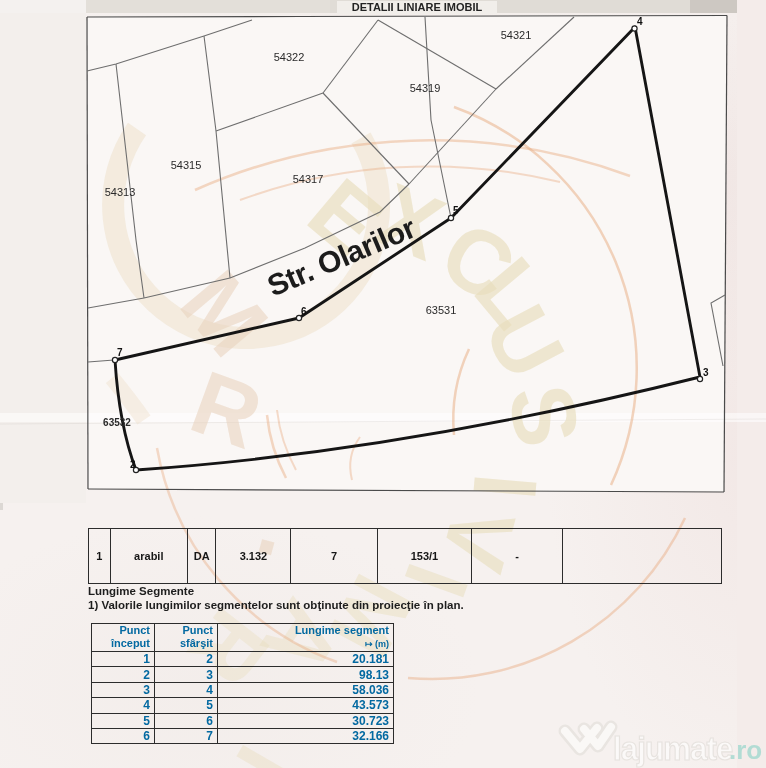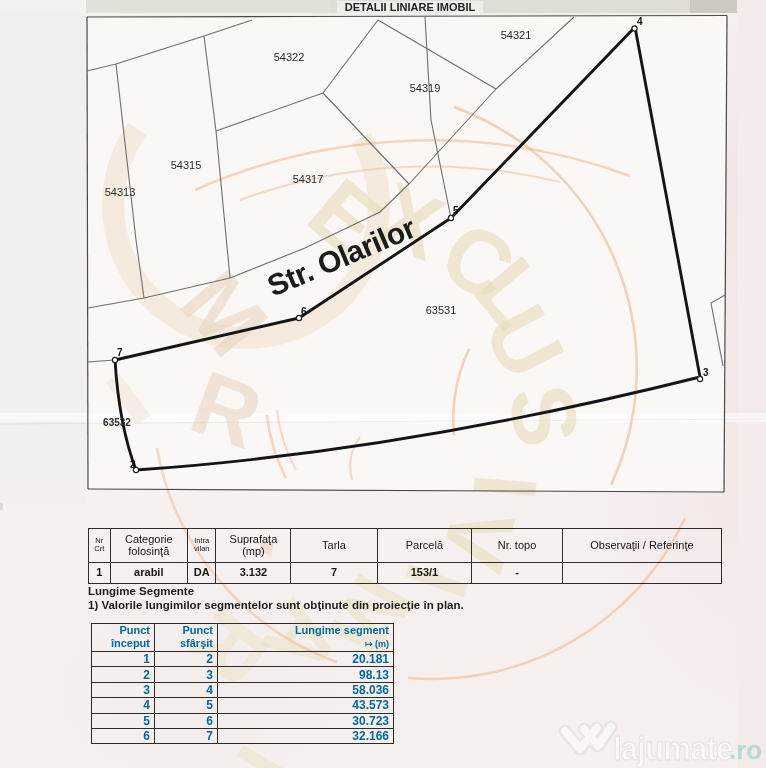--- a/index.html
+++ b/index.html
@@ -30,21 +30,21 @@
 <div style="position:absolute;left:744px;top:0;width:22px;height:17px;background:#c9a9a4;opacity:0.8;border-radius:0 0 0 6px;"></div>
 <div style="position:absolute;left:0;top:0;width:86px;height:13px;background:#f4f1ef;"></div>
 <div style="position:absolute;left:86px;top:0;width:244px;height:13px;background:#e3dfd9;"></div>
 
 <div style="position:absolute;left:0;top:30px;width:3px;height:480px;background:#dcd8d4;"></div>
 
 <div style="position:absolute;left:0;top:13px;width:86px;height:490px;background:#f3efec;"></div>
 
 <div style="position:absolute;left:737px;top:0;width:29px;height:768px;background:#f4ecea;"></div>
 
-<div style="position:absolute;left:337px;top:1px;width:146px;height:13px;background:#f1eeea;text-align:center;font-size:11px;font-weight:bold;color:#232323;line-height:13px;">DETALII LINIARE IMOBIL</div>
+<div style="position:absolute;left:337px;top:1px;width:160px;height:13px;background:#f1eeea;text-align:center;font-size:11px;font-weight:bold;color:#232323;line-height:13px;">DETALII LINIARE IMOBIL</div>
 
 <svg width="766" height="768" style="position:absolute;left:0;top:0" viewBox="0 0 766 768">
 
 <polygon points="87,17 727,15.5 724,492 88,489" fill="#faf7f5"></polygon>
 
 <rect x="0" y="413" width="766" height="9" fill="#ffffff" opacity="0.55"></rect>
 <line x1="0" y1="424" x2="766" y2="419" stroke="#b9b2ac" stroke-width="1" opacity="0.2"></line>
 
 <path d="M 361 138 A 133 133 0 1 1 137 129" fill="none" stroke="#eedfc8" stroke-opacity="0.5" stroke-width="22"></path>
 
@@ -194,30 +194,20 @@
         <col style="width:21.5px">
         <col style="width:77.6px">
         <col style="width:28.4px">
         <col style="width:74.9px">
         <col style="width:86.2px">
         <col style="width:94.7px">
         <col style="width:90.5px">
         <col style="width:159.3px">
       </colgroup>
 <tbody>
-        <tr style="height:33px">
-<td style="font-size:7.5px">Nr<br>Crt</td>
-<td>Categorie<br>folosinţă</td>
-<td style="font-size:7.5px">Intra<br>vilan</td>
-<td>Suprafaţa<br>(mp)</td>
-<td>Tarla</td>
-<td>Parcelă</td>
-<td>Nr. topo</td>
-<td>Observaţii / Referinţe</td>
-</tr>
 <tr style="height:21px;font-size:11px;font-weight:bold">
 <td>1</td>
           <td>arabil</td>
           <td>DA</td>
           <td>3.132</td>
           <td>7</td>
           <td>153/1</td>
           <td>-</td>
           <td></td>
 </tr>

